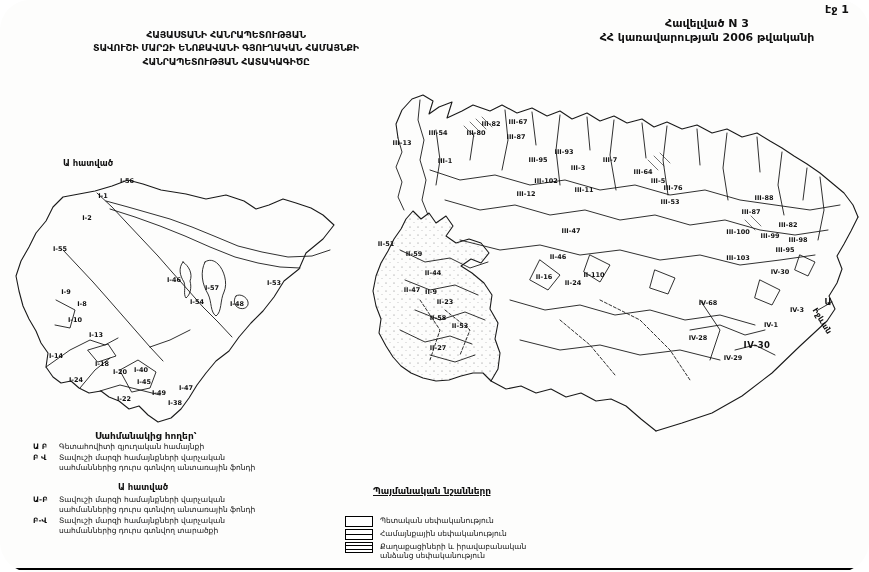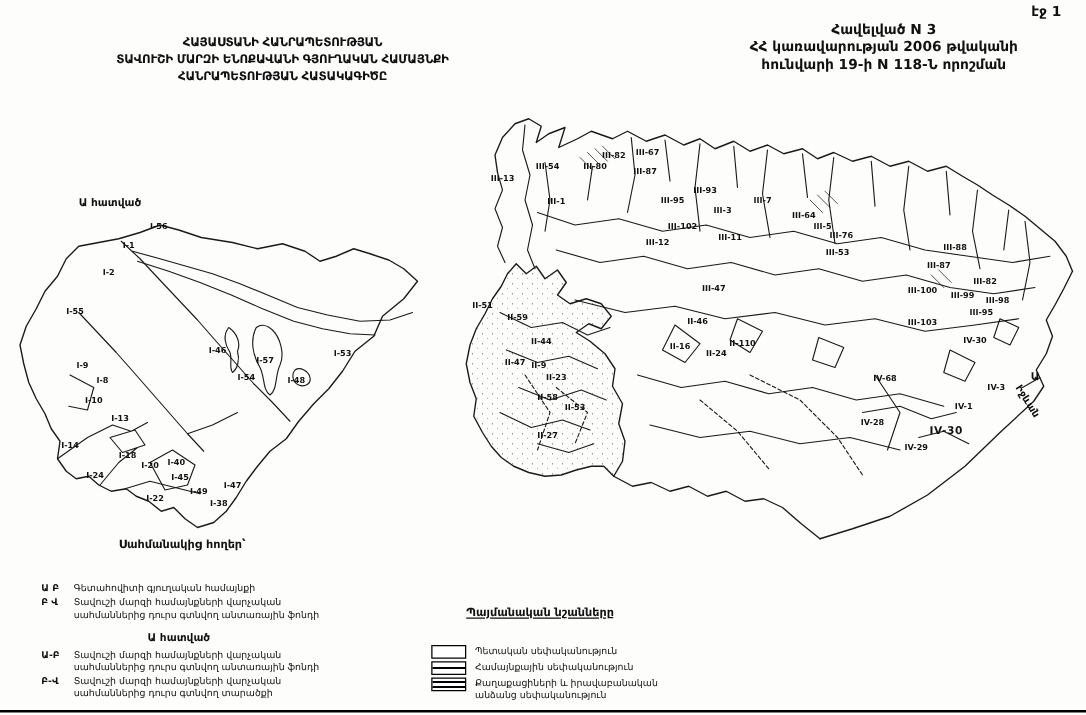--- a/index.html
+++ b/index.html
@@ -1,32 +1,32 @@
 <!DOCTYPE html>
 <html><head>
 <meta charset="utf-8">
 <style>
   html,body{margin:0;padding:0;background:#ffffff;}
   .page{position:relative;width:869px;height:572px;background:#fdfdfc;overflow:hidden;
-        font-family:"DejaVu Sans",sans-serif;color:#111;}
+        font-family:"DejaVu Sans",sans-serif;color:#111;border-radius:30px;}
   .pagenum{position:absolute;top:3px;right:20px;font-size:11px;font-weight:bold;}
   .decree{position:absolute;left:548px;top:17px;width:318px;text-align:center;
           font-size:11px;font-weight:bold;line-height:1.25;}
   .doc-title{position:absolute;left:40px;top:28px;width:372px;text-align:center;
              font-size:9.5px;font-weight:bold;line-height:1.4;letter-spacing:-0.2px;}
   .map-svg{position:absolute;left:0;top:0;width:869px;height:572px;}
   .labels-layer{position:absolute;left:0;top:0;width:869px;height:572px;}
   .plabel{position:absolute;transform:translate(-50%,-50%);font-size:6.5px;font-weight:bold;
           white-space:nowrap;color:#111;}
   .plabel.section{font-size:8.5px;}
   .plabel.big{font-size:8.5px;letter-spacing:0.5px;}
   .plabel.dir{font-size:8.5px;}
   .plabel.rot{transform:translate(-50%,-50%) rotate(58deg);font-size:8px;}
   .adjacent{position:absolute;left:33px;top:430px;width:250px;font-size:7.5px;line-height:1.35;}
-  .adj-heading{margin-left:62px;margin-bottom:24px;font-size:9px;font-weight:bold;}
+  .adj-heading{margin-left:62px;font-size:9px;font-weight:bold;}
   .adj-item{display:flex;margin-bottom:1px;}
   .adj-item .code{flex:none;width:26px;font-weight:bold;}
   .adj-item .txt{width:205px;}
   .adj-subheading{margin:8px 0 2px 85px;font-size:8.5px;font-weight:bold;}
   .legend{position:absolute;left:345px;top:486px;width:240px;font-size:7.5px;line-height:1.3;}
   .legend-heading{margin-left:28px;margin-bottom:18px;font-size:9px;font-weight:bold;
                   text-decoration:underline;}
   .legend-item{display:flex;align-items:flex-start;margin-bottom:2px;}
   .lbox{flex:none;display:inline-block;width:26px;height:9px;border:1.5px solid #000;
         margin-right:7px;margin-top:0;background:#fff;}
@@ -38,21 +38,20 @@
 </head>
 <body>
 
 <div class="page">
 
   <span class="pagenum">էջ 1</span>
 
   <div class="decree">
     <div>Հավելված N 3</div>
     <div>ՀՀ կառավարության 2006 թվականի</div>
-    <div>հունվարի 19-ի N 118-Ն որոշման</div>
   </div>
 
   <div class="doc-title">
     <div>ՀԱՅԱՍՏԱՆԻ ՀԱՆՐԱՊԵՏՈՒԹՅԱՆ</div>
     <div>ՏԱՎՈՒՇԻ ՄԱՐԶԻ ԵՆՈՔԱՎԱՆԻ ԳՅՈՒՂԱԿԱՆ ՀԱՄԱՅՆՔԻ</div>
     <div>ՀԱՆՐԱՊԵՏՈՒԹՅԱՆ ՀԱՏԱԿԱԳԻԾԸ</div>
   </div>
 
   <svg class="map-svg" viewBox="0 0 869 572" fill="none" stroke="#1a1a1a" stroke-width="0.9" stroke-linejoin="round" stroke-linecap="round">
     <defs>

